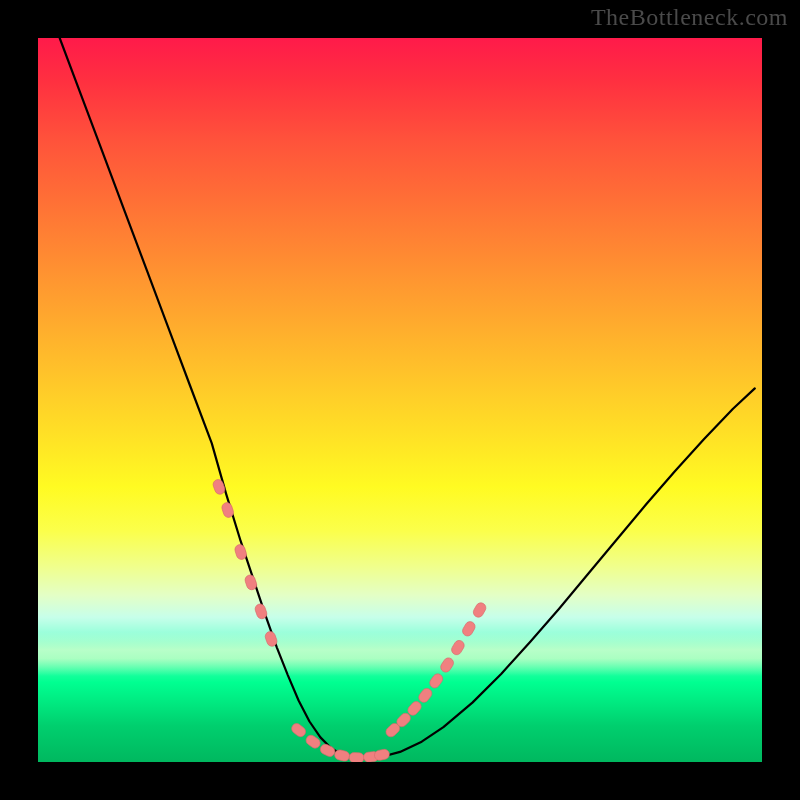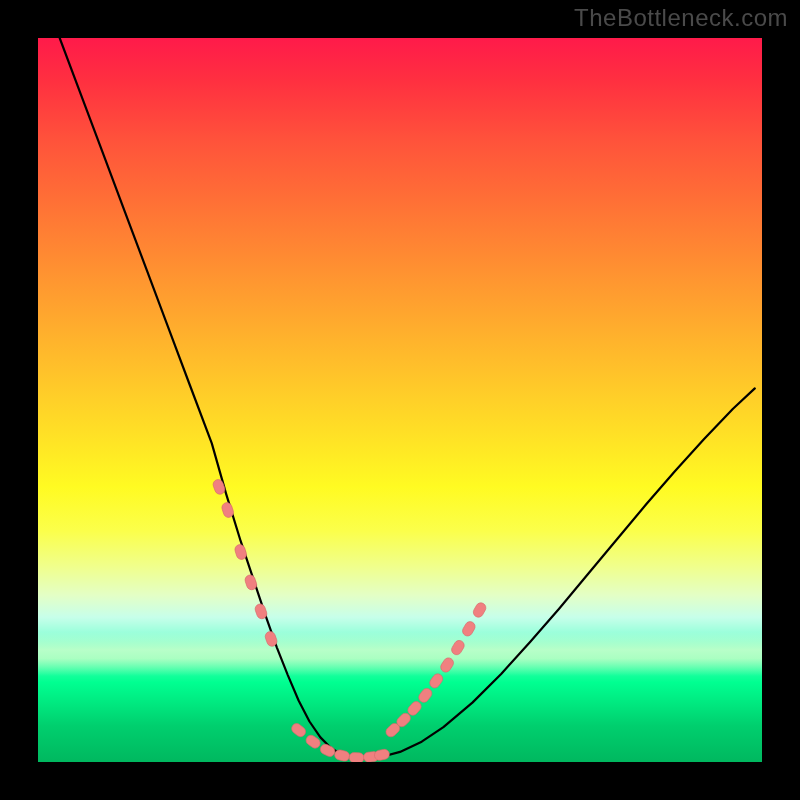--- a/index.html
+++ b/index.html
@@ -14,20 +14,21 @@
   }
   .watermark {
     position: absolute;
     top: 4px;
     right: 12px;
     color: #4a4a4a;
     font-size: 24px;
     font-weight: 500;
     letter-spacing: 0.5px;
     z-index: 10;
+    font-family: Liberation Serif, serif;
   }
   .plot-area {
     position: absolute;
     left: 38px;
     top: 38px;
     width: 724px;
     height: 724px;
     overflow: hidden;
   }
   .gradient-bg {

